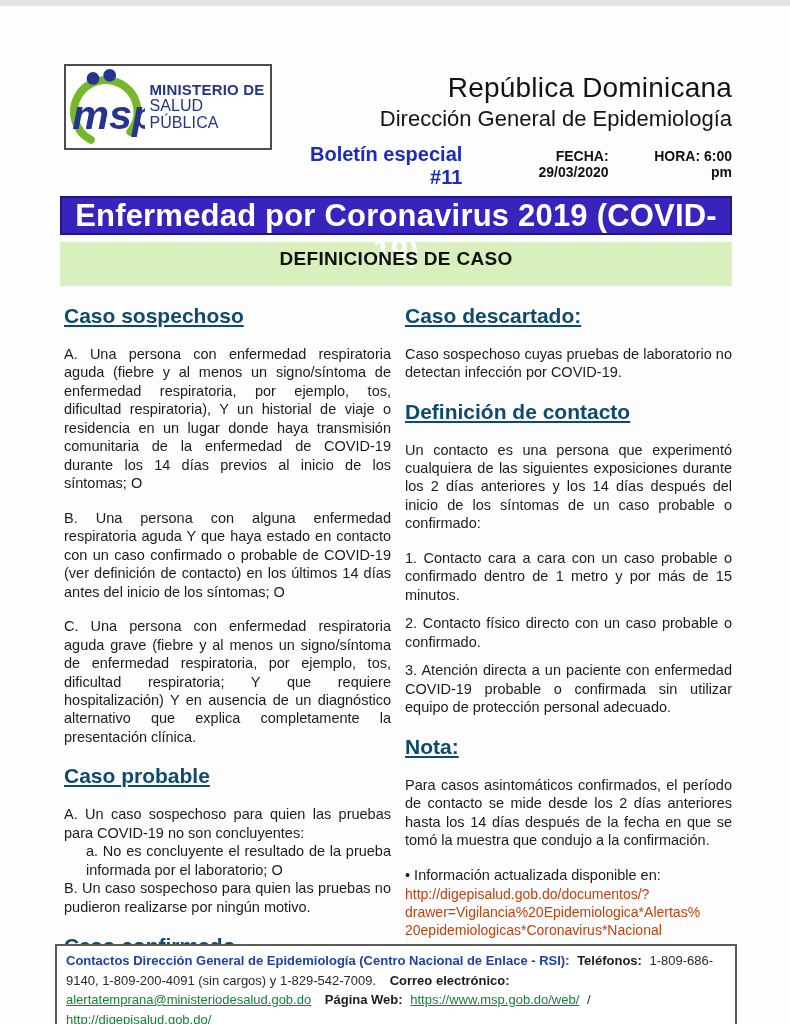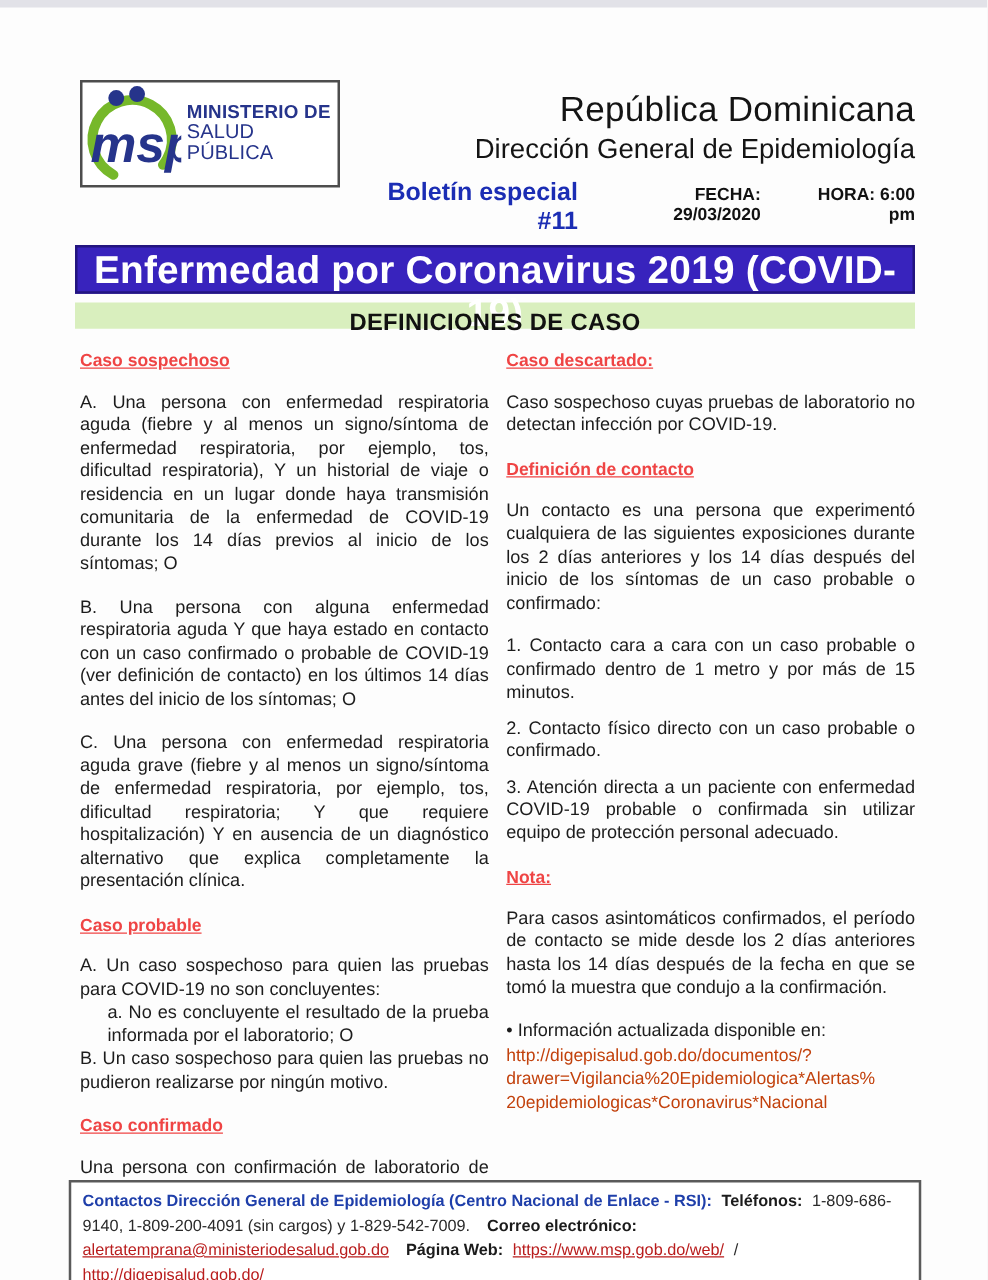--- a/index.html
+++ b/index.html
@@ -63,43 +63,43 @@
     border: 2px solid #231580;
     color: #ffffff;
     font-size: 31px;
     font-weight: bold;
     text-align: center;
     line-height: 35px;
     letter-spacing: 0.2px;
   }
   .banner-section {
     margin: 7px 58px 0 60px;
-    height: 21px;
+    height: 44px;
     background: #d9efbe;
     color: #111;
     font-size: 19px;
     font-weight: bold;
     text-align: center;
     line-height: 34px;
     letter-spacing: 0.3px;
   }
 
   
   .columns {
     display: flex;
     margin: 14px 58px 0 64px;
     gap: 14px;
   }
   .col { flex: 1; font-size: 14.5px; line-height: 1.275; text-align: justify; color: #1c1c1c; }
 
   .sec-heading {
-    font-size: 14px;
+    font-size: 21px;
     font-weight: bold;
     text-decoration: underline;
-    color: #ef4444;
+    color: #0c4a6e;
     margin: 17px 0 15px 0;
     text-align: left;
   }
   .sec-heading.first { margin-top: 3px; }
 
   .para { margin-bottom: 16px; }
   .para.tight { margin-bottom: 0; }
   .sub-item { padding-left: 22px; margin-bottom: 0; }
   .num-item { margin-bottom: 10px; }
 
@@ -118,21 +118,21 @@
     padding: 5px 9px 7px 9px;
     font-size: 13px;
     line-height: 1.5;
     color: #222;
     text-align: left;
   }
   .footer-box .seg { display: inline; }
   .f-blue-bold { color: #1f3faa; font-weight: bold; }
   .f-bold { color: #1b1b1b; font-weight: bold; }
   .f-plain { color: #2a2a2a; }
-  .f-link { color: #b91c1c; text-decoration: underline; cursor: pointer; }
+  .f-link { color: #15803d; text-decoration: underline; cursor: pointer; }
   .sp { display: inline-block; width: 4px; }
   .sp-wide { display: inline-block; width: 10px; }
 </style>
 </head>
 <body>
 
 <div class="page">
   <div class="scan-strip"></div>
 
   <div class="header">

